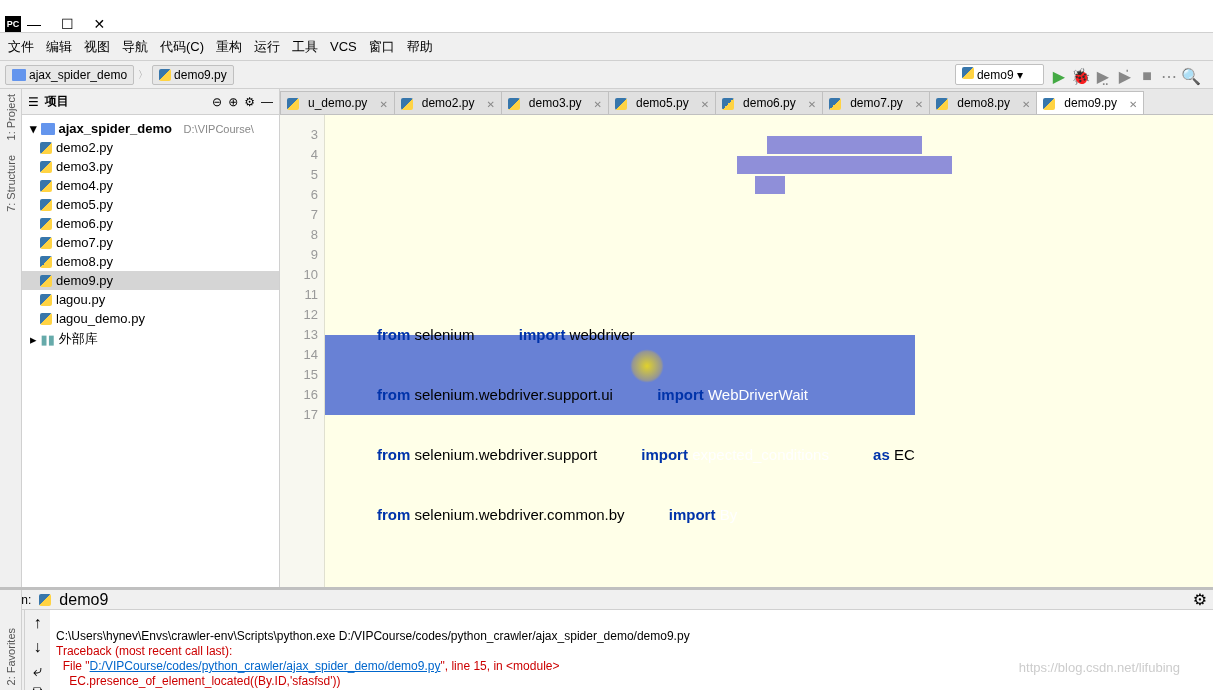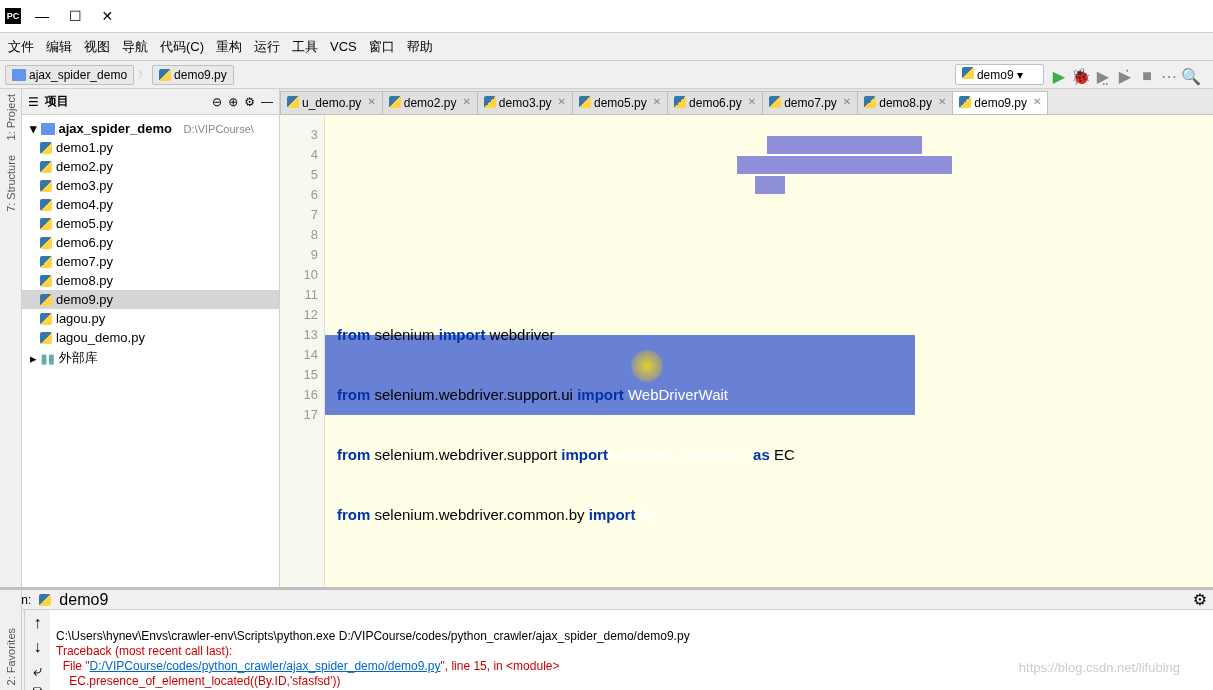--- a/index.html
+++ b/index.html
@@ -1,17 +1,17 @@
 <!DOCTYPE html>
 <html><head>
 <meta charset="utf-8">
 <style>
 * { margin: 0; padding: 0; box-sizing: border-box; font-family: "Segoe UI", Arial, sans-serif; }
 body { width: 1213px; height: 690px; background: #f0f0f0; overflow: hidden; position: relative; }
-.titlebar { height: 30px; background: #fff; display: flex; align-items: center; padding: 16px 5px; border-bottom: 1px solid #d0d0d0; gap: 8px; }
+.titlebar { height: 30px; background: #fff; display: flex; padding: 16px 5px; border-bottom: 1px solid #d0d0d0; }
 .titlebar-icon { width: 16px; height: 16px; background: #000; margin-right: 6px; display: flex; align-items: center; justify-content: center; color: #fff; font-size: 9px; font-weight: bold; }
 .titlebar-text { font-size: 12px; color: #000; flex: 1; }
 .titlebar-controls { display: flex; gap: 20px; margin-right: 15px; }
 .titlebar-controls span { font-size: 14px; cursor: default; }
 .menubar { height: 28px; background: #f0f0f0; display: flex; align-items: center; padding: 0 8px; gap: 12px; border-bottom: 1px solid #d0d0d0; }
 .menubar span { font-size: 13px; color: #000; cursor: default; }
 .toolbar { height: 28px; background: #f0f0f0; display: flex; align-items: center; padding: 0 5px; border-bottom: 1px solid #d0d0d0; }
 .breadcrumb { display: flex; align-items: center; gap: 2px; flex: 1; }
 .crumb { display: flex; align-items: center; gap: 3px; padding: 2px 6px; background: #e8e8e8; border: 1px solid #c0c0c0; border-radius: 2px; font-size: 12px; }
 .crumb-sep { color: #888; font-size: 10px; margin: 0 2px; }
@@ -27,29 +27,29 @@
 .project-header span { font-size: 12px; }
 .project-header .proj-title { font-weight: bold; }
 .project-tree { flex: 1; padding: 4px 0; overflow: auto; }
 .tree-item { display: flex; align-items: center; padding: 2px 4px 2px 18px; font-size: 13px; gap: 4px; cursor: default; }
 .tree-item.root { padding-left: 8px; font-weight: bold; }
 .tree-item.selected { background: #d5d5d5; }
 .folder-icon { width: 14px; height: 12px; background: #6495ed; display: inline-block; border-radius: 1px; }
 .root-path { color: #888; font-weight: normal; font-size: 11px; }
 .editor-area { flex: 1; display: flex; flex-direction: column; background: #fff; }
 .editor-tabs { height: 26px; background: #e8e8e8; display: flex; align-items: flex-end; border-bottom: 1px solid #c0c0c0; overflow: hidden; }
-.editor-tab { display: flex; align-items: flex-start; gap: 3px; padding: 4px 6px; font-size: 12px; background: #e0e0e0; border: 1px solid #c0c0c0; border-bottom: none; margin-right: -1px; white-space: nowrap; }
+.editor-tab { display: flex; align-items: flex-end; gap: 9px; padding: 4px 6px; font-size: 12px; background: #e0e0e0; border: 1px solid #c0c0c0; border-bottom: none; margin-right: -1px; white-space: nowrap; }
 .editor-tab.active { background: #fff; }
 .editor-tab .close-x { color: #888; font-size: 10px; margin-left: 3px; }
 .editor-body { flex: 1; display: flex; background: #ffffe8; font-family: "Consolas", monospace; font-size: 15px; position: relative; overflow: hidden; }
 .gutter { width: 45px; background: #f8f8f0; text-align: right; padding: 10px 6px 0 0; color: #999; border-right: 1px solid #e0e0d0; line-height: 20px; font-size: 13px; }
 .gutter div { height: 20px; }
 .code { flex: 1; padding: 10px 0 0 12px; line-height: 20px; position: relative; white-space: pre; }
 .code-line { height: 20px; position: relative; }
-.kw { color: #0033aa; font-weight: bold; }
+.kw { color: #0033aa; font-weight: bold; margin-left: 40px; }
 .hl-box { position: absolute; background: #6a6ad4; opacity: 0.75; z-index: 0; }
 .code span { position: relative; z-index: 1; }
 .sel-block { position: absolute; left: 0; width: 590px; background: #4e6bd1; opacity: 0.85; z-index: 0; }
 .cursor-highlight { position: absolute; width: 34px; height: 34px; background: radial-gradient(circle, rgba(255,230,0,0.8), rgba(255,200,0,0.3) 60%, transparent 70%); border-radius: 50%; z-index: 5; }
 .bottom-panel { height: 160px; border-top: 3px solid #c0c0c0; background: #fff; display: flex; flex-direction: column; }
 .run-header { height: 24px; background: #f0f0f0; border-bottom: 1px solid #d0d0d0; display: flex; align-items: center; padding: 0 6px; gap: 8px; }
 .run-header .title { font-size: 12px; }
 .run-body { flex: 1; display: flex; }
 .run-gutter { width: 25px; background: #f0f0f0; border-right: 1px solid #d0d0d0; display: flex; flex-direction: column; align-items: center; padding-top: 4px; gap: 6px; }
 .run-gutter span { width: 18px; height: 18px; display: inline-flex; align-items: center; justify-content: center; font-size: 12px; }
@@ -130,24 +130,20 @@
       <span>⚙</span>
       <span>—</span>
     </div>
     <div class="project-tree">
       <div class="tree-item root">
         <span>▾</span><span class="folder-icon"></span>
         <span>ajax_spider_demo</span>&nbsp;<span class="root-path">D:\VIPCourse\</span>
       </div>
       <div class="tree-item">
           <span class="small-py-icon"></span>
-          <span>demo1.py</span>
-        </div>
-      <div class="tree-item">
-          <span class="small-py-icon"></span>
           <span>demo2.py</span>
         </div>
       <div class="tree-item">
           <span class="small-py-icon"></span>
           <span>demo3.py</span>
         </div>
       <div class="tree-item">
           <span class="small-py-icon"></span>
           <span>demo4.py</span>
         </div>

